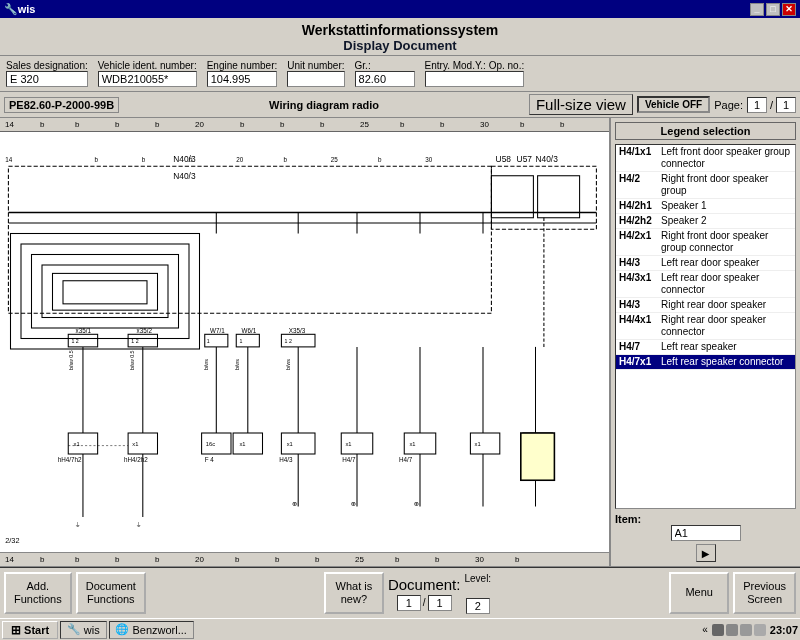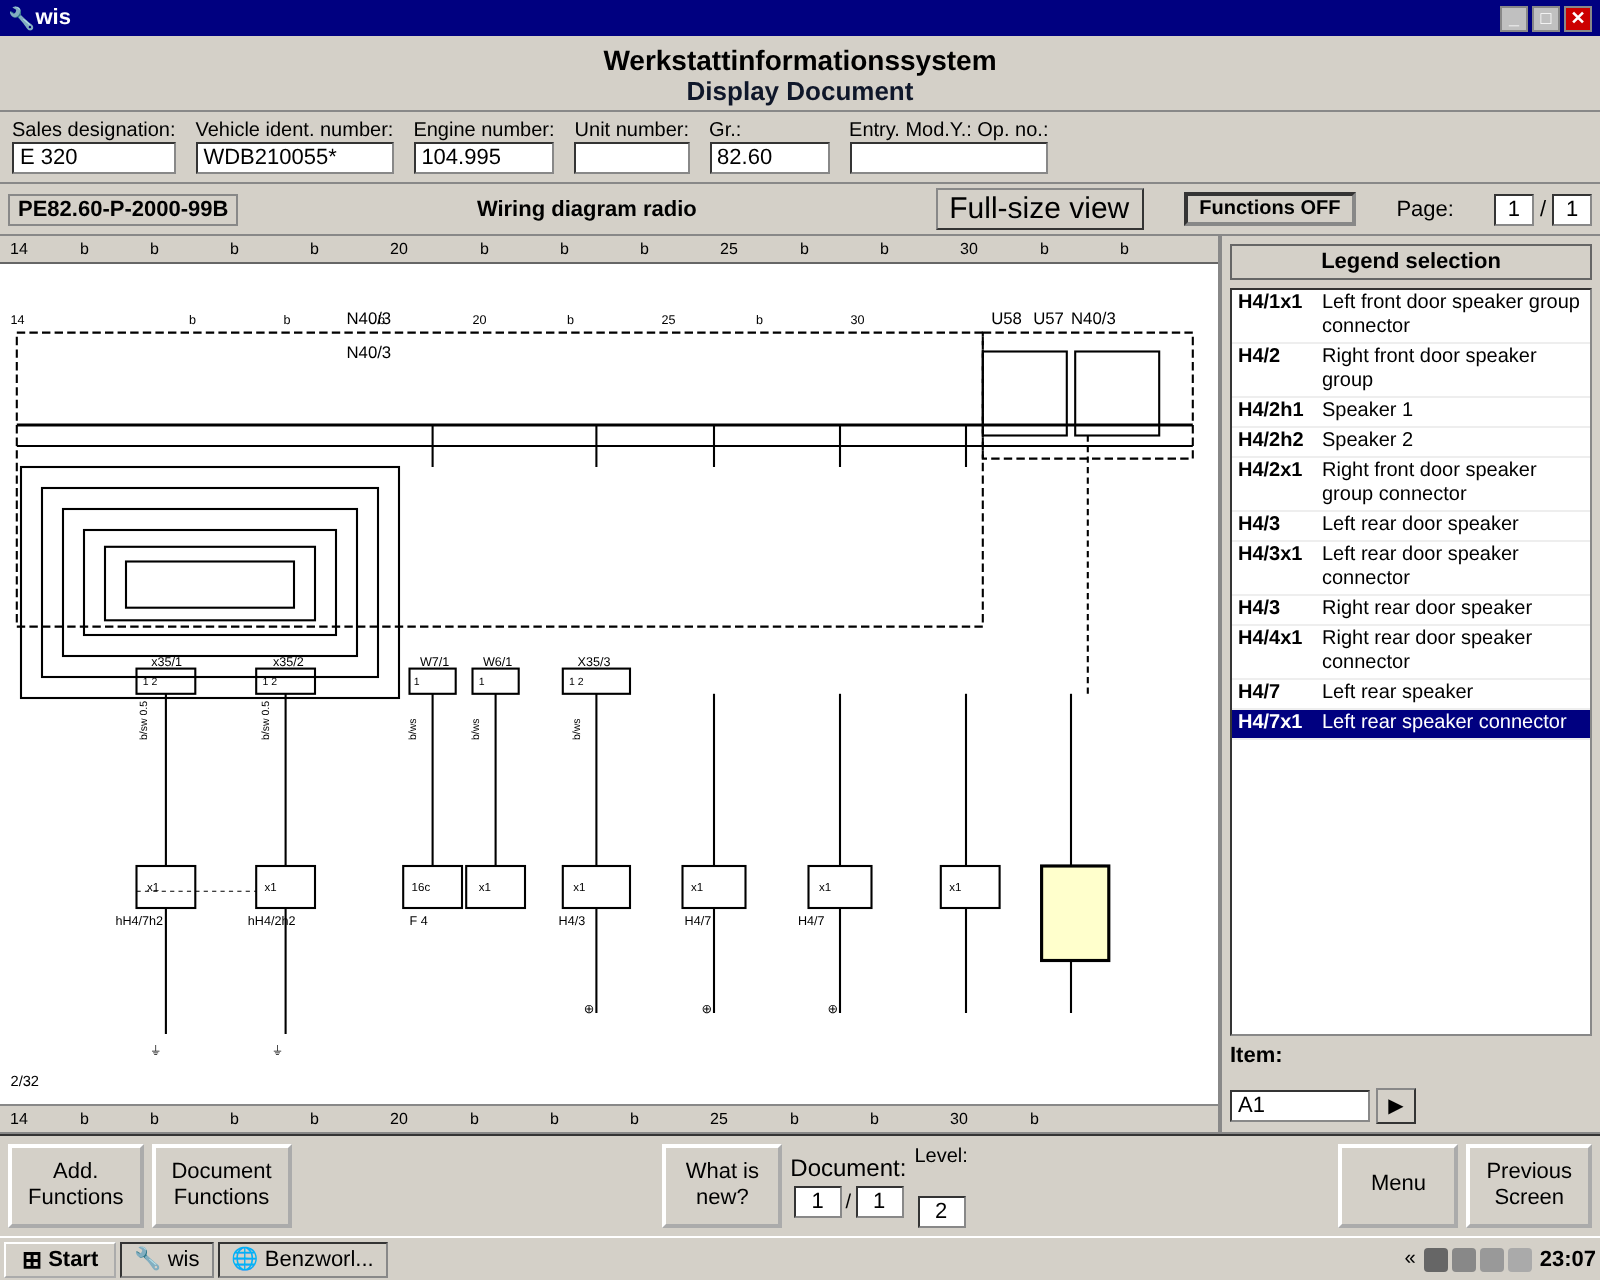--- a/index.html
+++ b/index.html
@@ -62,21 +62,21 @@
       min-width: 60px;
     }
 
     
     #doc-bar {
       display: flex;
       align-items: center;
       padding: 2px 4px;
       background: #d4d0c8;
       border-bottom: 1px solid #888;
-      gap: 20px;
+      gap: 4px;
     }
     #doc-id {
       background: #d4d0c8;
       border: 1px solid #888;
       padding: 1px 4px;
       font-size: 11px;
       font-weight: bold;
     }
     #doc-title {
       flex: 1;
@@ -175,21 +175,21 @@
     }
     .legend-desc {
       font-size: 10px;
       line-height: 1.2;
     }
 
     #item-section {
       padding: 4px;
     }
     #item-label { font-size: 11px; font-weight: bold; }
-    #item-input-row { display: flex; align-items: center; gap: 3px; margin-top: 10px; }
+    #item-input-row { display: flex; align-items: center; gap: 3px; margin-top: 0; flex-direction: column; }
     #item-input {
       border: 1px inset #888;
       background: white;
       padding: 1px 3px;
       width: 70px;
       font-size: 11px;
     }
     #item-arrow-btn {
       background: #d4d0c8;
       border: 1px outset #888;
@@ -224,21 +224,21 @@
       justify-content: center;
       line-height: 1.2;
     }
     #doc-number-area {
       display: flex;
       flex-direction: column;
       align-items: center;
       font-size: 10px;
       gap: 2px;
     }
-    #doc-number-label { font-size: 12px; }
+    #doc-number-label { font-size: 15px; }
     #doc-number-row { display: flex; align-items: center; gap: 2px; }
     .num-box {
       border: 1px inset #888;
       background: white;
       padding: 1px 4px;
       min-width: 24px;
       text-align: center;
       font-size: 11px;
     }
     #level-area {
@@ -360,21 +360,21 @@
     <div class="form-group">
       <span class="form-label">Entry. Mod.Y.: Op. no.:</span>
       <span class="form-value" style="min-width:80px;">&nbsp;</span>
     </div>
   </div>
 
   <div id="doc-bar">
     <span id="doc-id">PE82.60-P-2000-99B</span>
     <span id="doc-title">Wiring diagram radio</span>
     <button class="doc-btn">Full-size view</button>
-    <button id="validity-btn">Functions OFF</button>
+    <button id="validity-btn">Vehicle OFF</button>
     <span style="font-size:11px;">Page:</span>
     <div id="page-info">
       <span class="page-num">1</span>
       <span>/</span>
       <span class="page-num">1</span>
     </div>
   </div>
 
   <div id="content-area">
 

